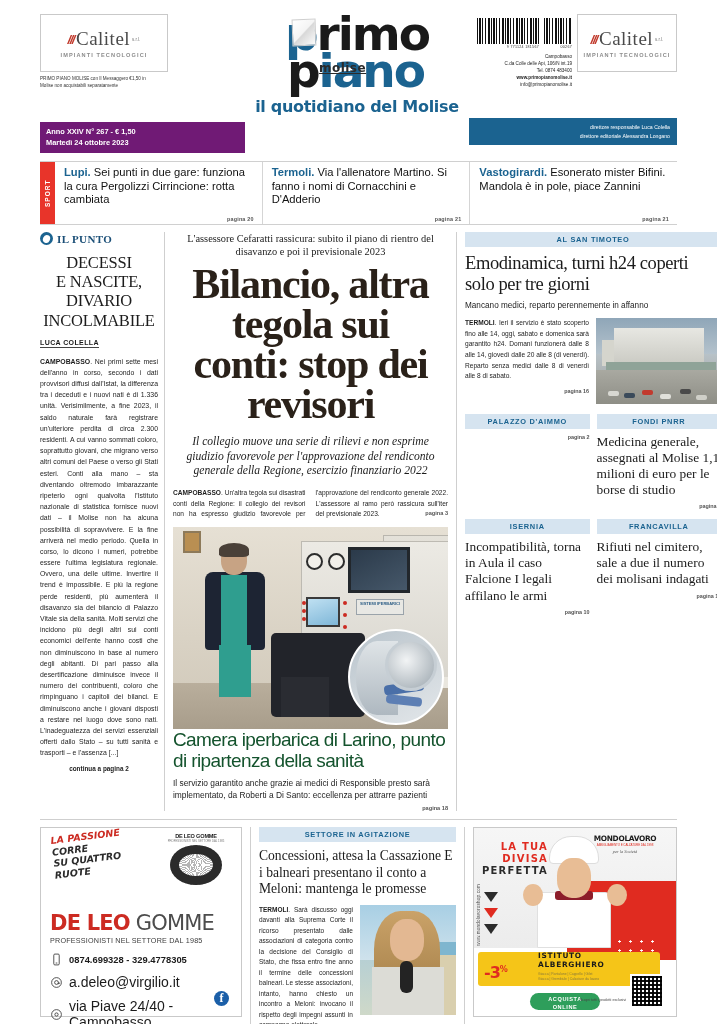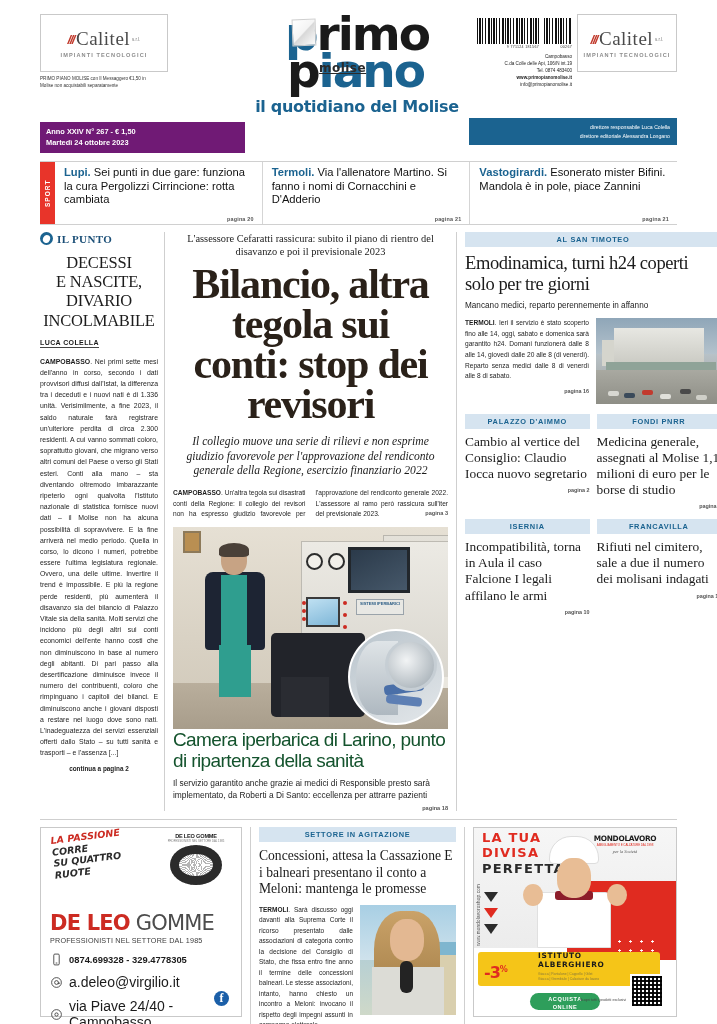--- a/index.html
+++ b/index.html
@@ -258,22 +258,22 @@
   .mp-face { position: absolute; left: 30px; top: 14px; width: 34px; height: 42px; border-radius: 45%;
      background: #e3b892; }
   .mp-body { position: absolute; left: 12px; top: 62px; width: 72px; height: 48px; background: #dcdcd6; }
   .mp-mic { position: absolute; left: 40px; top: 56px; width: 13px; height: 32px; border-radius: 6px;
      background: #232323; }
 
   
   .mondo { border: 1px solid #c9c9c9; height: 190px; position: relative; overflow: hidden; background: #fff; }
   .mo-top { position: absolute; inset: 0 0 36% 0; background: linear-gradient(180deg,#f6f6f6,#ececec); }
   .mo-red { position: absolute; left: 46%; top: 28%; right: 0; height: 42%; background: #e02b20; }
-  .mo-title { position: absolute; left: 8px; top: 2px; font-family: "DejaVu Sans", sans-serif;
-     font-weight: 700; font-size: 13px; line-height: 1.18; letter-spacing: 1.2px; }
+  .mo-title { position: absolute; left: 8px; top: 13px; font-family: "DejaVu Sans", sans-serif;
+     font-weight: 700; font-size: 10px; line-height: 1.18; letter-spacing: 1.2px; text-align: right; }
   .mo-title .r { color: #e02b20; } .mo-title .d { color: #2b2b2b; }
   .mo-vert { position: absolute; left: 2px; top: 56px; font-size: 4.6px; color: #444;
      writing-mode: vertical-rl; transform: rotate(180deg); letter-spacing: .2px; }
   .mo-tri { position: absolute; left: 10px; width: 0; height: 0; border-left: 7px solid transparent;
      border-right: 7px solid transparent; }
   .mo-logo { position: absolute; right: 14px; top: 6px; width: 74px; text-align: center; }
   .mo-logo-t { font-family: "DejaVu Sans", sans-serif; font-weight: 700; font-size: 7.4px;
      color: #1b1b1b; letter-spacing: -.3px; }
   .mo-logo-s { font-size: 3px; color: #e02b20; letter-spacing: -.1px; }
   .mo-logo-h { font-family: "Liberation Serif", serif; font-style: italic; font-size: 4.4px; color: #555; margin-top: 2px; }
@@ -492,21 +492,20 @@
           <div class="rp-car" style="left:46px;bottom:9px;background:#c23a2e"></div>
           <div class="rp-car" style="left:64px;bottom:5px;background:#e0e0da"></div>
           <div class="rp-car" style="left:84px;bottom:10px;background:#4a4a4a"></div>
           <div class="rp-car" style="left:100px;bottom:4px;background:#cfcfc8"></div>
         </div>
       </div>
 
       <div class="boxes">
         <div class="bcol">
           <div class="kicker">PALAZZO D'AIMMO</div>
-          <div class="b-head">Cambio al vertice del Consiglio: Claudio Iocca nuovo segretario</div>
           <div class="b-pag">pagina 2</div>
         </div>
         <div class="bcol">
           <div class="kicker">FONDI PNRR</div>
           <div class="b-head">Medicina generale, assegnati al Molise 1,1 milioni di euro per le borse di studio</div>
           <div class="b-pag">pagina 2</div>
         </div>
       </div>
 
       <div class="boxes">

